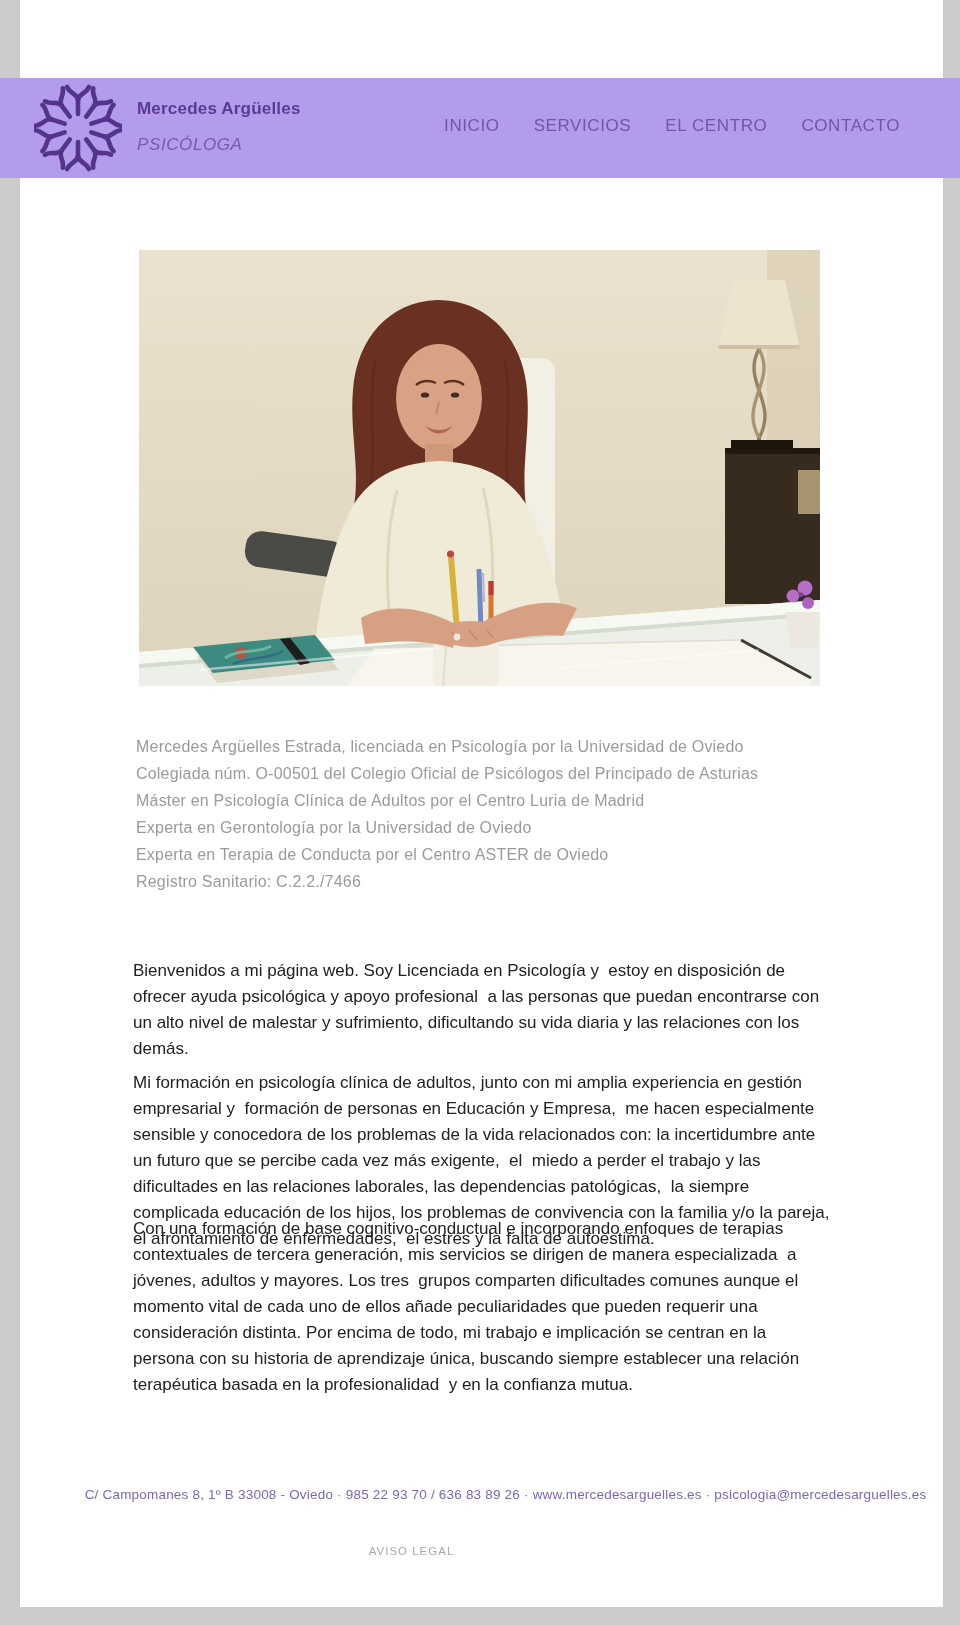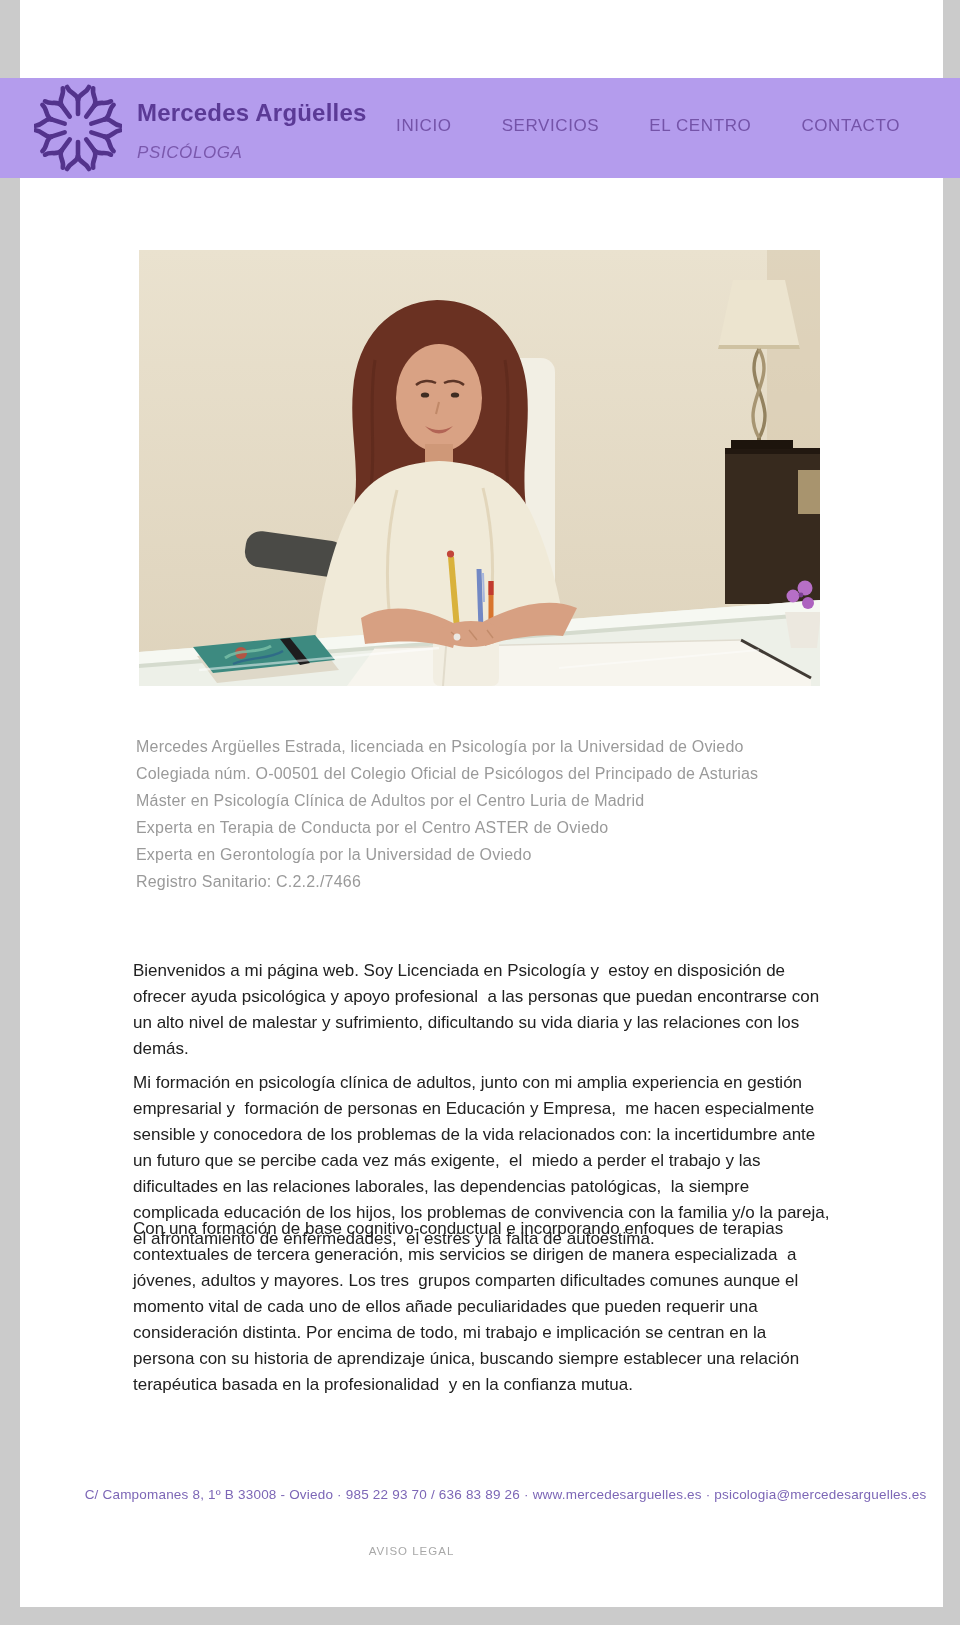--- a/index.html
+++ b/index.html
@@ -7,23 +7,23 @@
   body { font-family:"Liberation Sans", sans-serif; }
 
   .screen { position:relative; width:960px; height:1625px; background:#cbcbcb; overflow:hidden; margin:0 auto; }
 
   .page { position:absolute; left:20px; top:0; width:923px; height:1607px; background:#ffffff; }
 
   
   .header { position:absolute; left:0; top:78px; width:960px; height:100px; background:#b49ced; }
   .logo { position:absolute; left:34px; top:6px; width:88px; height:88px; }
   .brand { position:absolute; left:137px; top:21px; }
-  .brand-title { font-size:24px; font-weight:bold; color:#5b3a96; letter-spacing:0.2px; }
+  .brand-title { font-size:17px; font-weight:bold; color:#5b3a96; letter-spacing:0.2px; }
   .brand-subtitle { font-size:17px; font-style:italic; color:#7a58ad; margin-top:16px; letter-spacing:0.6px; }
-  .nav { position:absolute; right:60px; top:38px; display:flex; gap:50px;align-items:center; }
+  .nav { position:absolute; right:60px; top:38px; display:flex; gap:34px;align-items:center; }
   .nav-item { font-size:17px; color:#7453a8; letter-spacing:0.6px; cursor:pointer; text-decoration:none; }
 
   
   .photo { position:absolute; left:139px; top:250px; width:681px; height:436px; overflow:hidden; }
   .photo svg { display:block; }
 
   
   .credentials { position:absolute; left:136px; top:733px; width:700px; }
   .cred-line { font-size:16px; color:#9a9a9a; line-height:27px; letter-spacing:0.2px; }
 
@@ -193,22 +193,22 @@
 
       <path d="M60,420 L300,398" stroke="#ffffff" stroke-width="2.5" opacity="0.5" fill="none"></path>
       <path d="M420,418 L620,400" stroke="#ffffff" stroke-width="2" opacity="0.4" fill="none"></path>
     </svg>
   </div>
 
   <div class="credentials">
     <div class="cred-line">Mercedes Argüelles Estrada, licenciada en Psicología por la Universidad de Oviedo</div>
     <div class="cred-line">Colegiada núm. O-00501 del Colegio Oficial de Psicólogos del Principado de Asturias</div>
     <div class="cred-line">Máster en Psicología Clínica de Adultos por el Centro Luria de Madrid</div>
+    <div class="cred-line">Experta en Gerontología por la Universidad de Oviedo</div>
     <div class="cred-line">Experta en Terapia de Conducta por el Centro ASTER de Oviedo</div>
-    <div class="cred-line">Experta en Gerontología por la Universidad de Oviedo</div>
     <div class="cred-line">Registro Sanitario: C.2.2./7466</div>
   </div>
 
   <p class="para para-1">Bienvenidos a mi página web. Soy Licenciada en Psicología y  estoy en disposición de ofrecer ayuda psicológica y apoyo profesional  a las personas que puedan encontrarse con un alto nivel de malestar y sufrimiento, dificultando su vida diaria y las relaciones con los demás.</p>
   <p class="para para-2">Mi formación en psicología clínica de adultos, junto con mi amplia experiencia en gestión empresarial y  formación de personas en Educación y Empresa,  me hacen especialmente sensible y conocedora de los problemas de la vida relacionados con: la incertidumbre ante un futuro que se percibe cada vez más exigente,  el  miedo a perder el trabajo y las dificultades en las relaciones laborales, las dependencias patológicas,  la siempre complicada educación de los hijos, los problemas de convivencia con la familia y/o la pareja, el afrontamiento de enfermedades,  el estrés y la falta de autoestima.</p>
   <p class="para para-3">Con una formación de base cognitivo-conductual e incorporando enfoques de terapias contextuales de tercera generación, mis servicios se dirigen de manera especializada  a jóvenes, adultos y mayores. Los tres  grupos comparten dificultades comunes aunque el momento vital de cada uno de ellos añade peculiaridades que pueden requerir una consideración distinta. Por encima de todo, mi trabajo e implicación se centran en la persona con su historia de aprendizaje única, buscando siempre establecer una relación terapéutica basada en la profesionalidad  y en la confianza mutua.</p>
 
   <div class="footer-contact">C/ Campomanes 8, 1º B 33008 - Oviedo · 985 22 93 70 / 636 83 89 26 · www.mercedesarguelles.es · psicologia@mercedesarguelles.es</div>
   <div class="footer-legal">
     <a>AVISO LEGAL</a>

